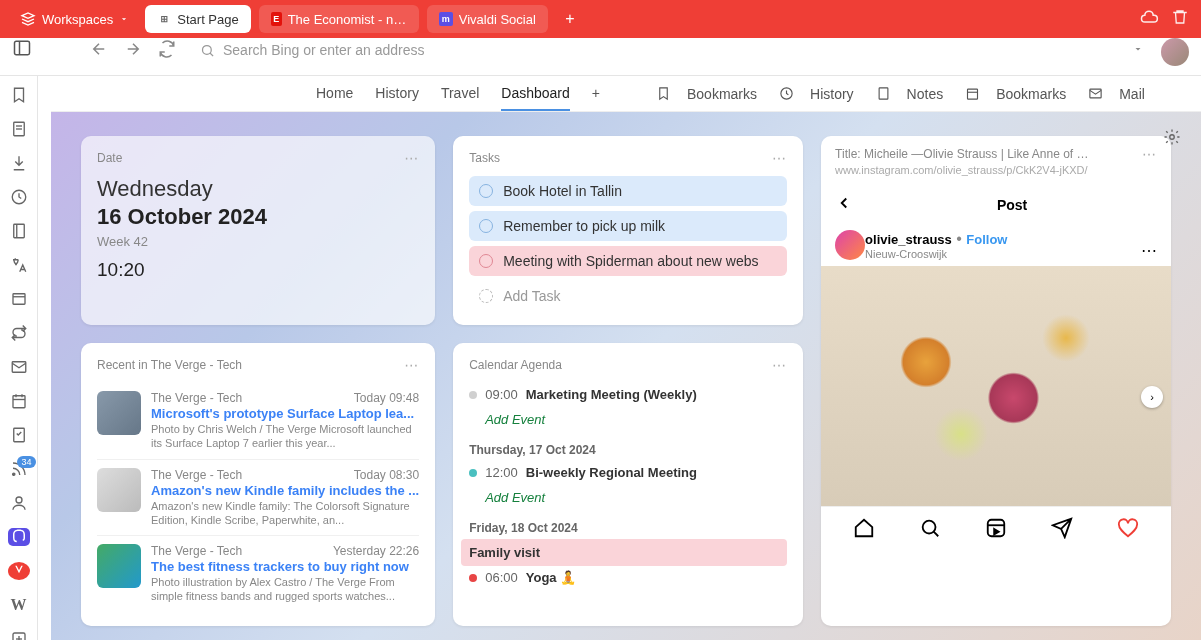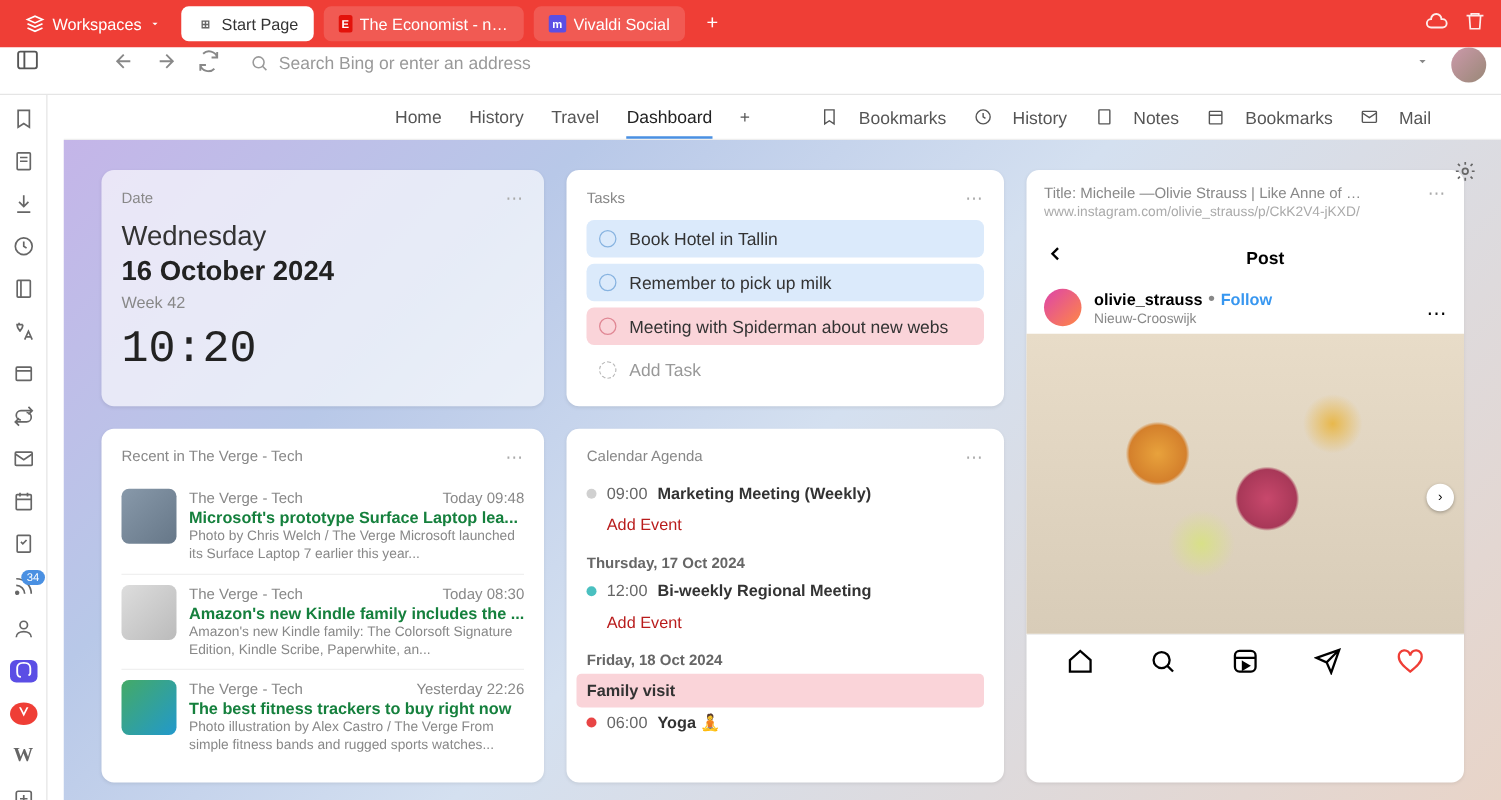--- a/index.html
+++ b/index.html
@@ -44,53 +44,53 @@
 
 .widget { background: #fff; border-radius: 10px; padding: 14px 16px; box-shadow: 0 1px 3px rgba(0,0,0,0.08); }
 .widget-header { display: flex; justify-content: space-between; align-items: center; margin-bottom: 10px; }
 .widget-title { font-size: 12px; color: #888; }
 .widget-more { color: #aaa; cursor: pointer; font-size: 14px; letter-spacing: 1px; }
 
 .date-widget { background: rgba(255,255,255,0.65); }
 .date-day { font-size: 22px; color: #333; margin-bottom: 2px; }
 .date-full { font-size: 22px; font-weight: 600; color: #222; margin-bottom: 4px; }
 .date-week { font-size: 13px; color: #888; margin-bottom: 10px; }
-.date-time { font-size: 36px; color: #222; font-family: Liberation Mono, monospace; }
+.date-time { font-size: 19px; color: #222; }
 
 .task-row { display: flex; align-items: center; gap: 10px; padding: 7px 10px; background: #dbeafb; border-radius: 6px; margin-bottom: 5px; font-size: 14px; color: #333; }
 .task-row.pink { background: #fad4d9; }
 .task-circle { width: 14px; height: 14px; border: 1.5px solid #87b3e0; border-radius: 50%; }
 .task-row.pink .task-circle { border-color: #e08794; }
 .add-task { display: flex; align-items: center; gap: 10px; padding: 7px 10px; font-size: 14px; color: #999; cursor: pointer; }
 .add-task-circle { width: 14px; height: 14px; border: 1.5px dashed #bbb; border-radius: 50%; }
 
 .feed-item { display: flex; gap: 10px; padding: 8px 0; border-bottom: 1px solid #f0f0f0; }
 .feed-thumb { width: 44px; height: 44px; border-radius: 6px; background: linear-gradient(135deg,#8899aa,#667788); flex-shrink: 0; }
 .feed-body { flex: 1; min-width: 0; }
 .feed-meta { display: flex; justify-content: space-between; font-size: 12px; color: #888; }
-.feed-headline { font-size: 13px; font-weight: 600; color: #15803d; white-space: nowrap; overflow: hidden; text-overflow: ellipsis; margin: 1px 0; }
+.feed-headline { font-size: 13px; font-weight: 600; color: #3b82f6; white-space: nowrap; overflow: hidden; text-overflow: ellipsis; margin: 1px 0; }
 .feed-desc { font-size: 11px; color: #888; line-height: 1.3; overflow: hidden; display: -webkit-box; -webkit-line-clamp: 2; -webkit-box-orient: vertical; }
 
 .agenda-section { margin-bottom: 10px; }
 .agenda-day { font-size: 12px; color: #666; font-weight: 600; margin-bottom: 4px; }
 .agenda-event { display: flex; align-items: center; gap: 8px; font-size: 13px; padding: 4px 0; }
 .agenda-dot { width: 8px; height: 8px; border-radius: 50%; }
 .agenda-time { color: #666; }
 .agenda-title { font-weight: 600; color: #333; }
-.add-event { font-size: 13px; color: #b91c1c; padding: 6px 0 6px 16px; cursor: pointer; }
+.add-event { font-size: 13px; color: #15803d; padding: 6px 0 6px 16px; cursor: pointer; font-style: italic; }
 .agenda-event.highlight { background: #fad4d9; border-radius: 4px; padding: 6px 8px; margin-left: -8px; }
 
 .insta { padding: 0; }
 .insta-header { padding: 10px 14px; }
 .insta-header .widget-title { white-space: nowrap; overflow: hidden; text-overflow: ellipsis; }
 .insta-url { font-size: 11px; color: #aaa; margin-top: 2px; }
 .insta-topbar { display: flex; align-items: center; padding: 8px 14px; gap: 14px; }
 .insta-back { cursor: pointer; }
 .insta-post-label { flex: 1; text-align: center; font-size: 14px; font-weight: 600; }
-.insta-user { display: flex; align-items: flex-end; gap: 10px; padding: 6px 14px; }
+.insta-user { display: flex; align-items: flex-end; gap: 0; padding: 6px 14px; }
 .insta-av { width: 30px; height: 30px; border-radius: 50%; background: linear-gradient(135deg,#d4a,#f84); }
 .insta-uname { font-size: 13px; font-weight: 600; }
 .insta-follow { color: #3897f0; font-size: 13px; font-weight: 600; cursor: pointer; }
 .insta-loc { font-size: 11px; color: #888; }
 .insta-img { width: 100%; height: 240px; background: radial-gradient(circle at 30% 40%, #e8a23c 0%, #d4802c 8%, transparent 9%), radial-gradient(circle at 55% 55%, #c8486c 0%, #a83858 10%, transparent 11%), radial-gradient(circle at 70% 30%, #e8b84c 0%, transparent 8%), radial-gradient(circle at 40% 70%, #d8e088 0%, transparent 10%), linear-gradient(#e8dcc8, #d8ccb8); position: relative; }
 .insta-nav-dot { position: absolute; right: 8px; top: 50%; width: 22px; height: 22px; background: #fff; border-radius: 50%; box-shadow: 0 1px 3px rgba(0,0,0,0.3); display: flex; align-items: center; justify-content: center; cursor: pointer; font-size: 11px; }
 .insta-bottom { display: flex; justify-content: space-around; padding: 10px; border-top: 1px solid #eee; }
 .insta-bottom span { cursor: pointer; }
 </style>
 </head>

